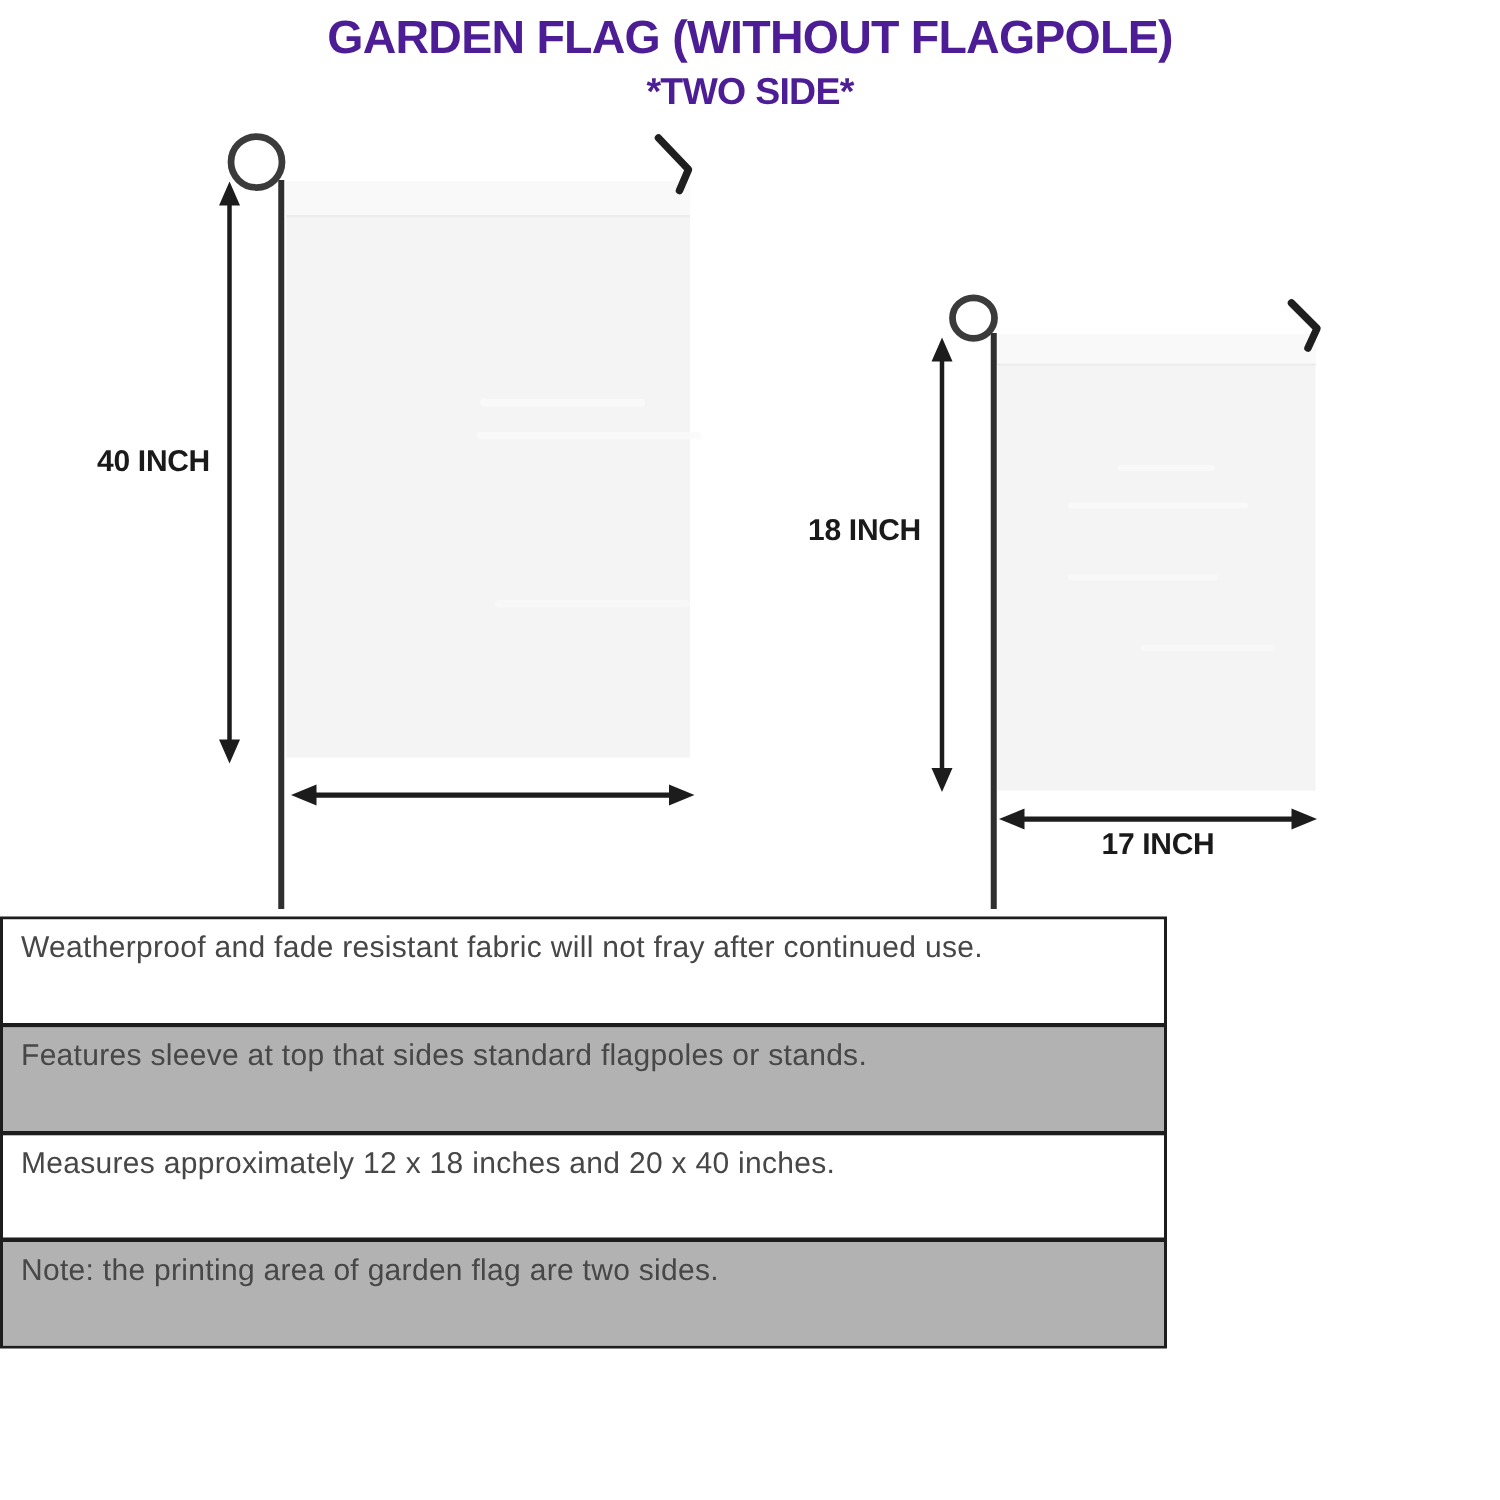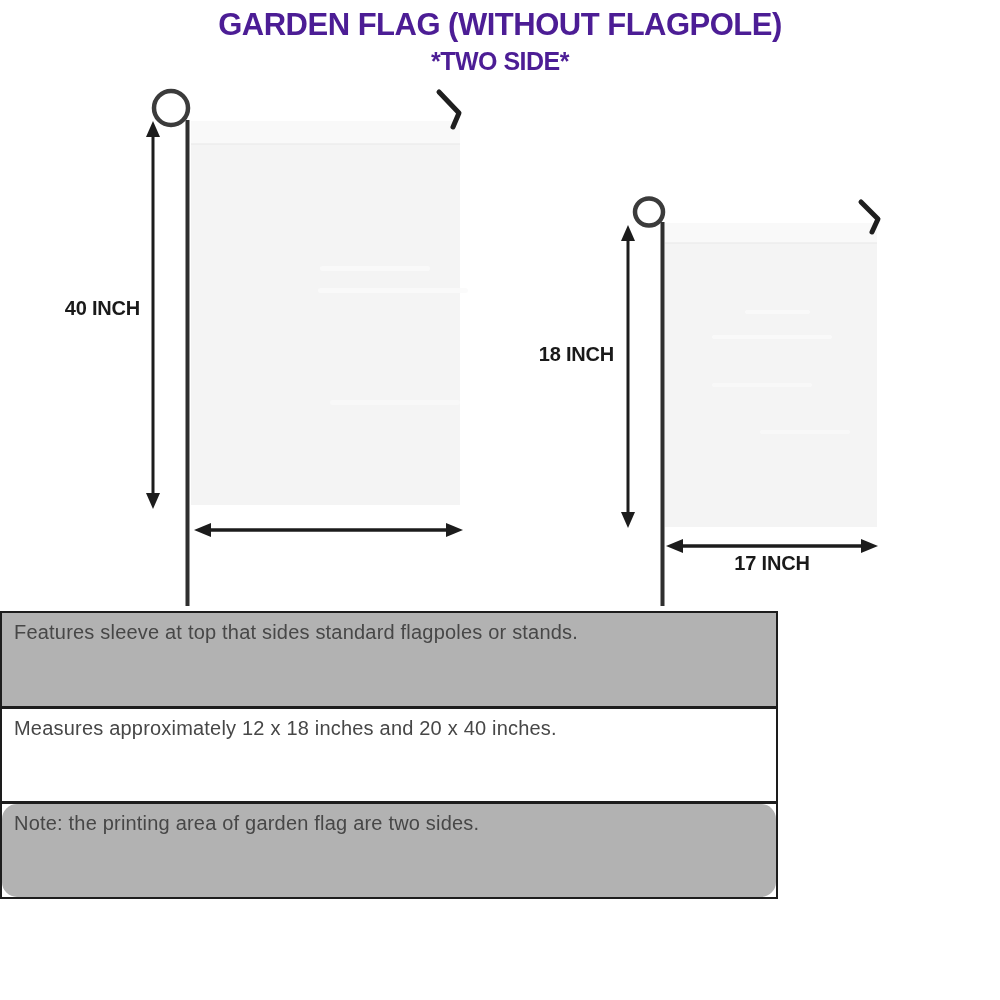--- a/index.html
+++ b/index.html
@@ -44,21 +44,21 @@
     background: #ffffff;
   }
   .spec-row {
     flex: 1 1 0;
     border-bottom: 3px solid #1d1d1d;
     padding: 8px 12px 0 12px;
     font-size: 20px; font-weight: 400; color: #474747;
     letter-spacing: 0.2px;
     overflow: hidden;
   }
-  .spec-row:last-child { border-bottom: none; border-radius: 15px; }
+  .spec-row:last-child { border-bottom: none; }
   .spec-row.shaded { background: #b2b2b2; }
   .spec-row.plain { background: #ffffff; }
 </style>
 </head>
 <body>
 
 <div class="canvas">
 
   <div class="title-block">
     <div class="title-line1">GARDEN FLAG (WITHOUT FLAGPOLE)</div>
@@ -123,18 +123,19 @@
         <polygon points="878,546 861,539 861,553"></polygon>
       </g>
     </g>
   </svg>
 
   <div class="dim-label right-align" style="left:48px; top:297px; width:92px;">40 INCH</div>
   <div class="dim-label right-align" style="left:522px; top:343px; width:92px;">18 INCH</div>
   <div class="dim-label center-align" style="left:677px; top:552px; width:190px;">17 INCH</div>
 
   <div class="spec-table">
+    <div class="spec-row plain">Weatherproof and fade resistant fabric will not fray after continued use.</div>
     <div class="spec-row shaded">Features sleeve at top that sides standard flagpoles or stands.</div>
     <div class="spec-row plain">Measures approximately 12 x 18 inches and 20 x 40 inches.</div>
     <div class="spec-row shaded">Note: the printing area of garden flag are two sides.</div>
   </div>
 
 </div>
 
 </body></html>

